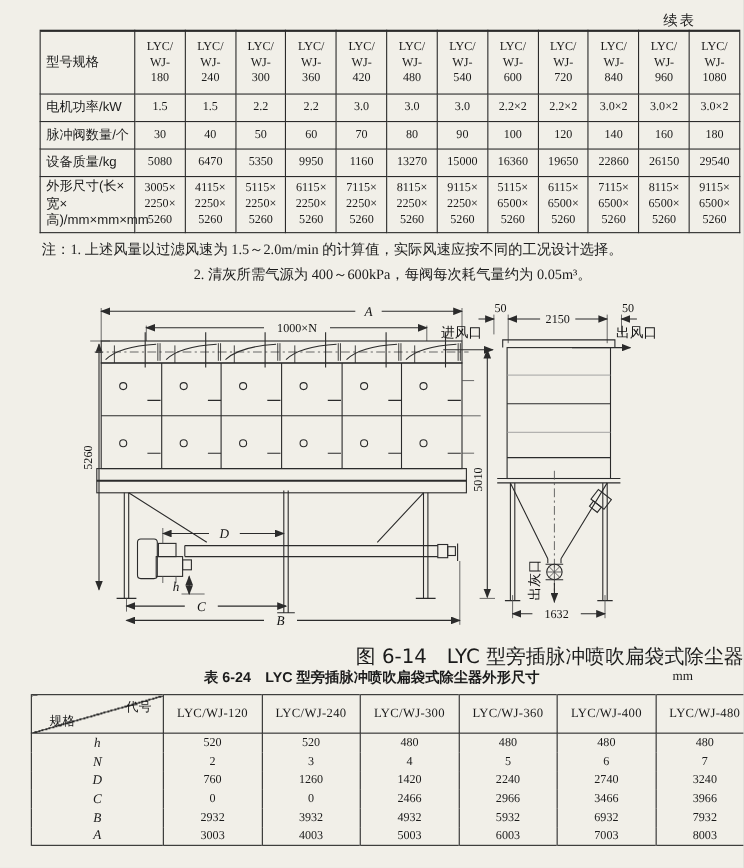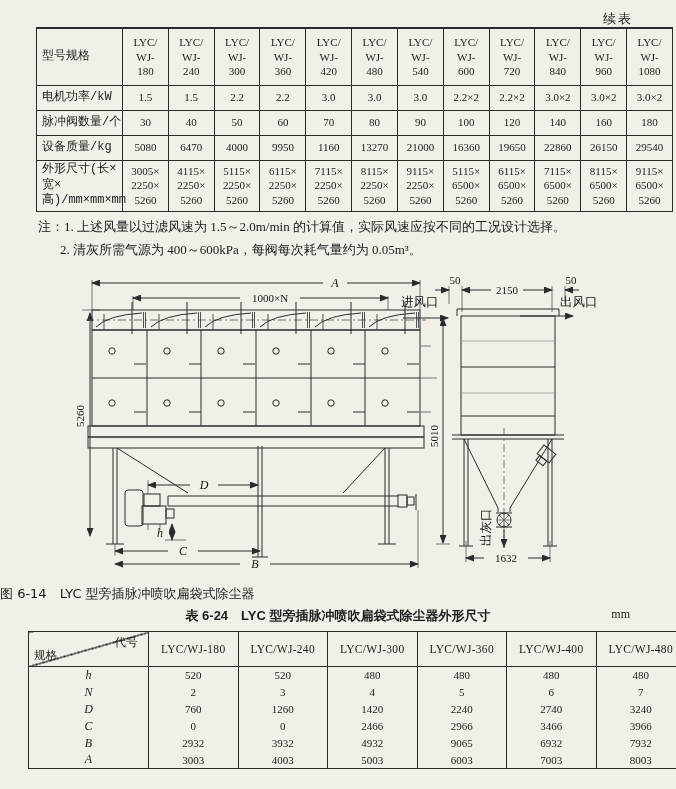--- a/index.html
+++ b/index.html
@@ -5,57 +5,57 @@
   html,body{margin:0;padding:0;background:#d8d6d0;}
   .page{position:relative;width:676px;height:789px;background:#f1efe8;
         font-family:"Liberation Serif","DejaVu Serif",serif;color:#1b1b1b;overflow:hidden;}
   .cont{position:absolute;top:10px;right:43px;font-size:13px;letter-spacing:2px;}
   
   table{border-collapse:collapse;table-layout:fixed;}
   .t1{position:absolute;left:36px;top:27px;width:637px;border:1.6px solid #2b2b2b;border-top-width:2.2px;}
   .t1 td{border:1px solid #2b2b2b;text-align:center;vertical-align:middle;
          font-size:11px;line-height:1.3;padding:0;white-space:pre-line;}
   .t1 td.lab{text-align:left;padding-left:5px;font-size:12px;
-             font-family:Liberation Mono, monospace;white-space:pre-line;}
+             font-family:Liberation Sans, sans-serif;white-space:pre-line;}
   .t1 tr.hrow{height:57px;} .t1 tr.rmid{height:25px;} .t1 tr.rbig{height:51px;}
   
   .notes{position:absolute;left:38px;top:215px;width:616px;font-size:13px;line-height:1.78;
          font-family:Liberation Serif, serif;}
-  .notes .n2{margin-left:22px;}
+  .notes .n2{margin-left:22px;text-align:center;}
   
   .fig{position:absolute;left:20px;top:256px;width:645px;height:328px;}
   .fig .ln path,.fig .ln line,.fig .ln rect,.fig .ln circle{stroke:#2b2b2b;fill:none;stroke-width:1;}
   .fig .ln .thin{stroke:#555;stroke-width:.8;}
   .fig .ln .faint{stroke:#999;stroke-width:.8;}
   .fig .ln .thk{stroke-width:1.7;}
   .fig .cl{stroke-dasharray:8 3 2 3;}
   .fig marker path{fill:#2b2b2b;stroke:none;}
   .fig text{fill:#141414;stroke:none;}
   .fig .dim{font:italic 12px "Liberation Serif",serif;}
   .fig .num{font:11px "Liberation Serif",serif;}
   .fig .zh{font:12.5px "DejaVu Sans",sans-serif;}
   
-  .figcap{position:absolute;left:0;top:585px;width:100%;text-align:left;font-size:13px;
+  .figcap{position:absolute;left:0;top:585px;width:100%;text-align:right;font-size:18px;
           font-family:"DejaVu Sans","Liberation Sans",sans-serif;}
   .tabcap{position:absolute;left:0;top:607px;width:100%;text-align:center;font-size:13px;font-weight:bold;
           font-family:Liberation Sans, sans-serif;}
   .unit{position:absolute;top:607px;right:46px;font-size:12px;}
   
   .t2{position:absolute;left:28px;top:631px;width:658px;border:1.6px solid #2b2b2b;}
   .t2 td{border-left:1px solid #2b2b2b;border-right:1px solid #2b2b2b;
          text-align:center;vertical-align:middle;font-size:11px;padding:0;}
   .t2 tr.hd td{border-bottom:1.5px solid #2b2b2b;font-size:11.5px;letter-spacing:.3px;height:34px;}
   .t2 tr.bd{height:17px;}
   .t2 .rl{font-style:italic;font-size:12px;}
   .t2 .diag{position:relative;
       background:linear-gradient(to bottom right,transparent calc(50% - .7px),
                  #2b2b2b calc(50% - .7px),#2b2b2b calc(50% + .7px),transparent calc(50% + .7px));
       font-family:"DejaVu Sans","Liberation Sans",sans-serif;font-size:12px;}
   .t2 .diag .ctop{position:absolute;top:3px;right:10px;}
-  .t2 .diag .cbot{position:absolute;bottom:3px;left:5px;}
+  .t2 .diag .cbot{position:absolute;bottom:3px;left:16px;}
 </style>
 </head>
 <body>
 
 <div class="page">
 
   <div class="cont">续表</div>
 
   <table class="t1">
     <colgroup>
@@ -140,25 +140,25 @@
       <td>100</td>
       <td>120</td>
       <td>140</td>
       <td>160</td>
       <td>180</td>
     </tr>
     <tr class="rmid">
       <td class="lab">设备质量/kg</td>
       <td>5080</td>
       <td>6470</td>
-      <td>4000</td>
+      <td>5350</td>
       <td>9950</td>
       <td>1160</td>
       <td>13270</td>
-      <td>21000</td>
+      <td>15000</td>
       <td>16360</td>
       <td>19650</td>
       <td>22860</td>
       <td>26150</td>
       <td>29540</td>
     </tr>
     <tr class="rbig">
       <td class="lab">外形尺寸(长×宽×
 高)/mm×mm×mm</td>
       <td>3005×
@@ -367,21 +367,21 @@
         <col>
         <col>
         <col>
       </colgroup>
     <tbody>
         <tr class="hd">
       <td class="diag">
         <span class="ctop">代号</span>
         <span class="cbot">规格</span>
       </td>
-      <td>LYC/WJ-180</td>
+      <td>LYC/WJ-120</td>
       <td>LYC/WJ-240</td>
       <td>LYC/WJ-300</td>
       <td>LYC/WJ-360</td>
       <td>LYC/WJ-400</td>
       <td>LYC/WJ-480</td>
     </tr>
     <tr class="bd">
       <td class="rl">h</td>
       <td>520</td>
       <td>520</td>
@@ -415,21 +415,21 @@
       <td>2466</td>
       <td>2966</td>
       <td>3466</td>
       <td>3966</td>
     </tr>
     <tr class="bd">
       <td class="rl">B</td>
       <td>2932</td>
       <td>3932</td>
       <td>4932</td>
-      <td>9065</td>
+      <td>5932</td>
       <td>6932</td>
       <td>7932</td>
     </tr>
     <tr class="bd">
       <td class="rl">A</td>
       <td>3003</td>
       <td>4003</td>
       <td>5003</td>
       <td>6003</td>
       <td>7003</td>

